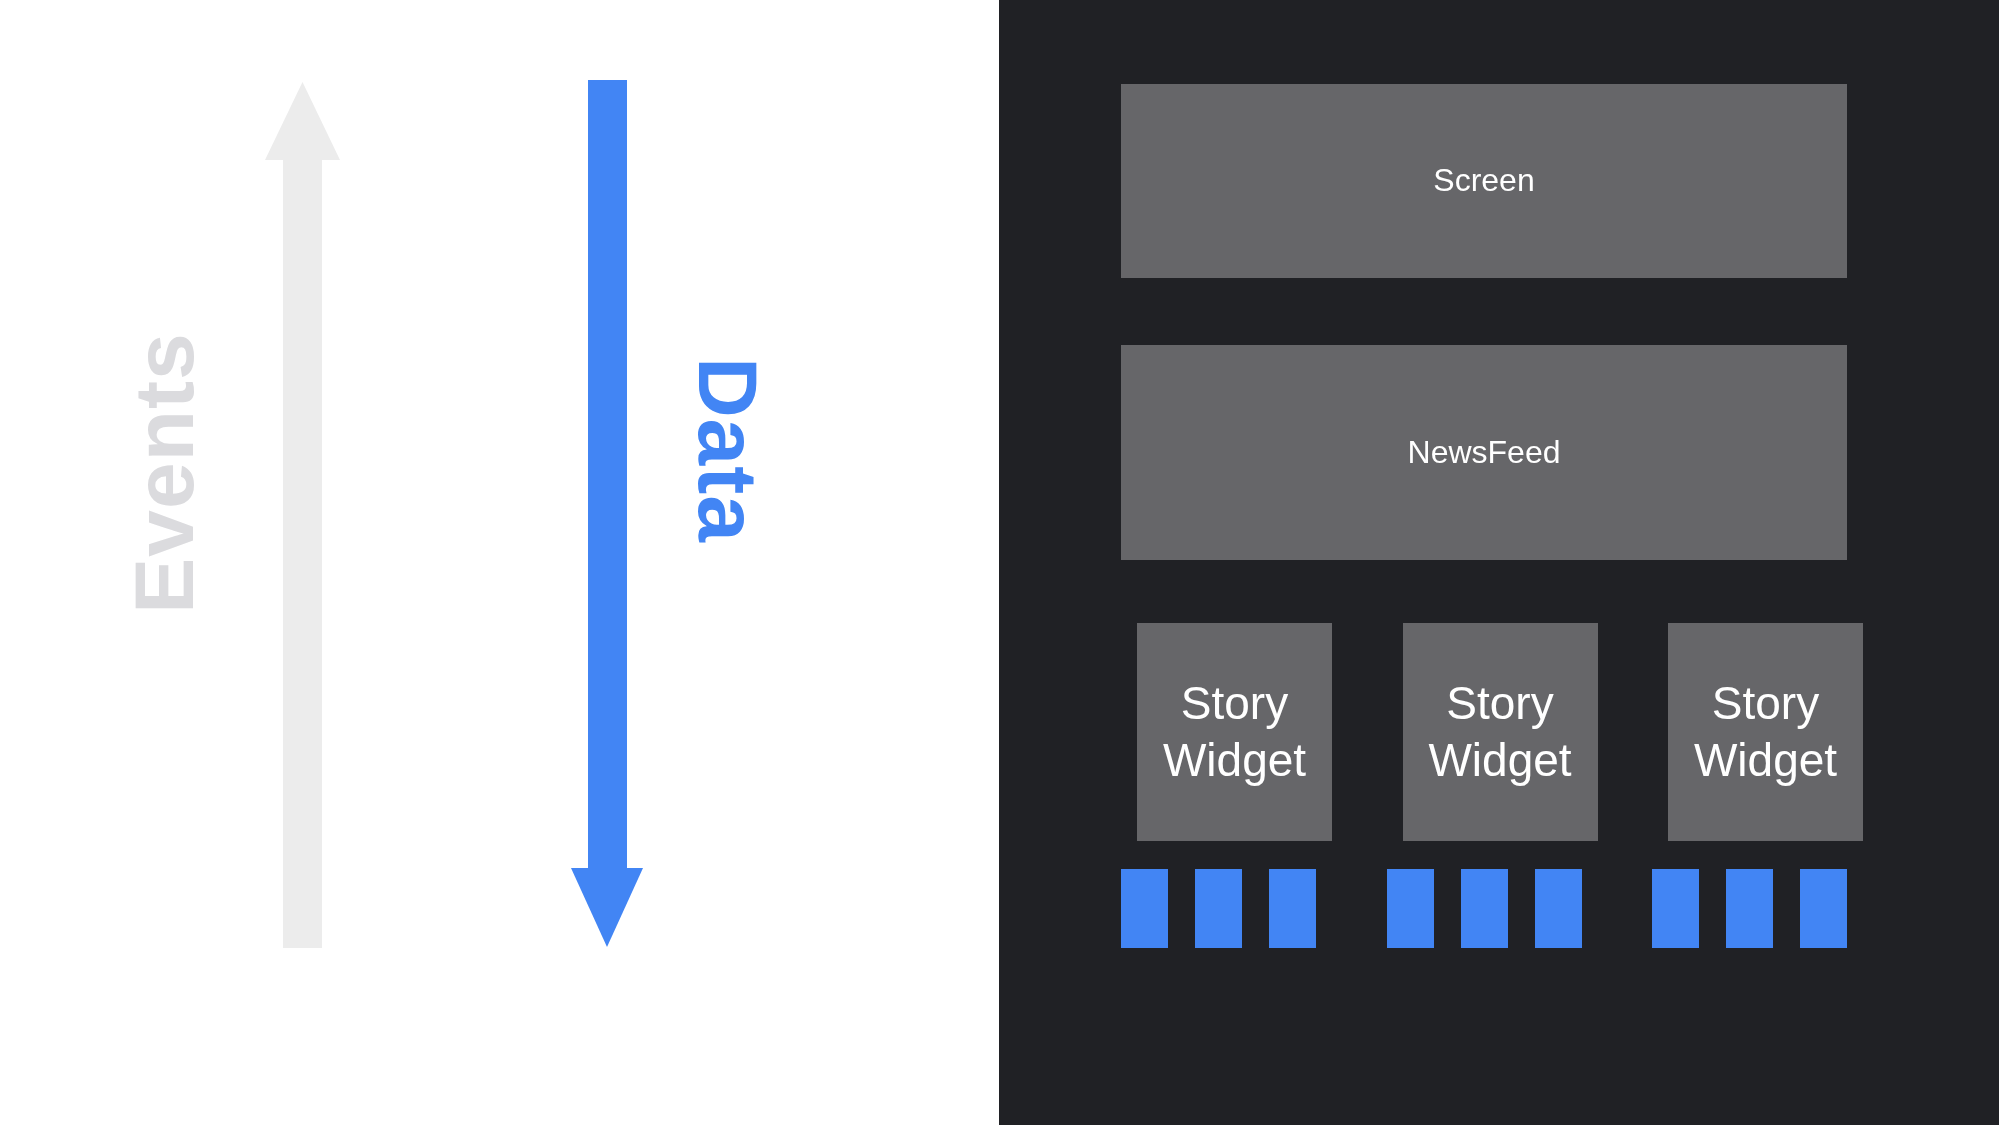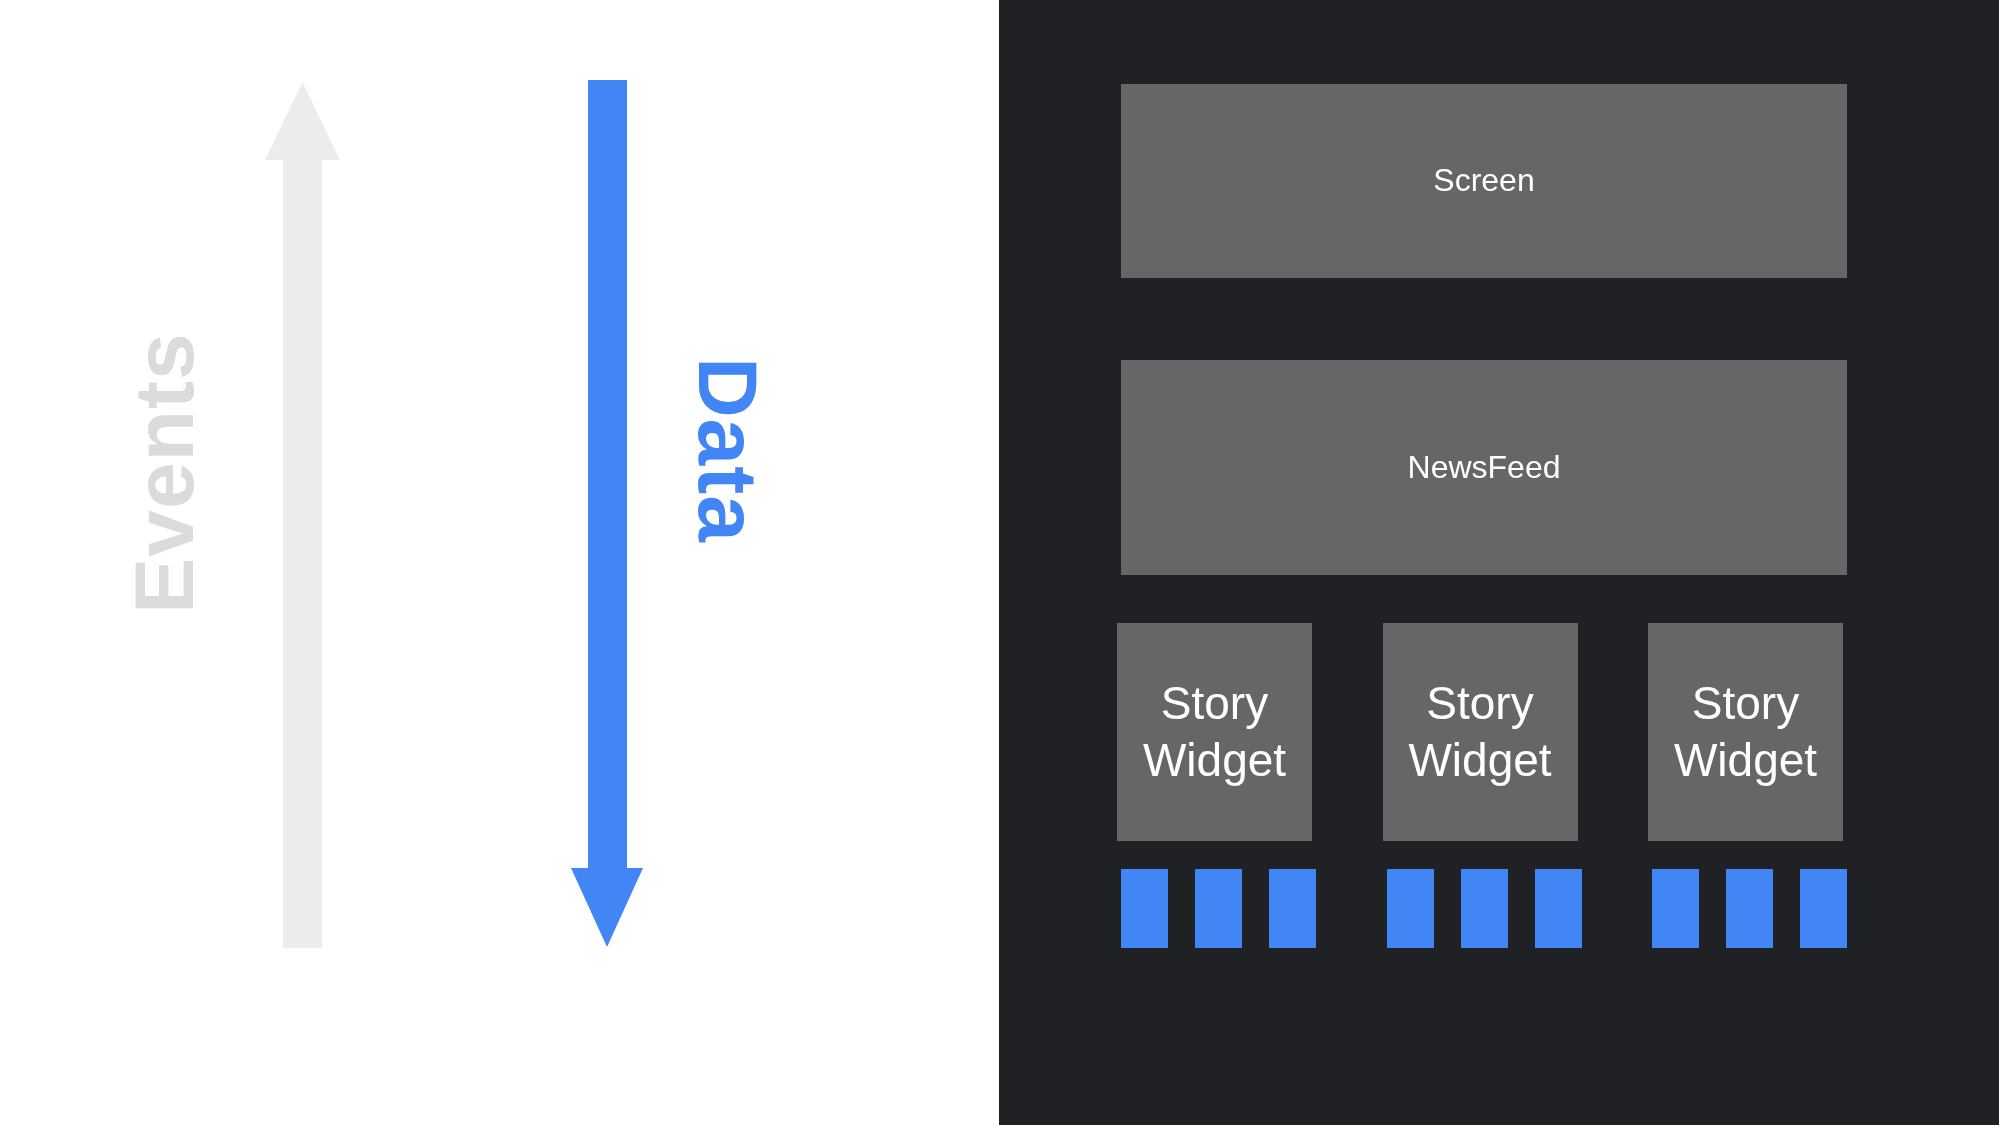--- a/index.html
+++ b/index.html
@@ -72,24 +72,24 @@
   .tree-box {
     position: absolute;
     background: var(--box-gray, #666669);
     color: var(--box-text, #ffffff);
     display: flex; align-items: center; justify-content: center;
     font-size: 32px;
     text-align: center;
     line-height: 1.22;
   }
   .screen-box   { left: 122px; top: 84px;  width: 726px; height: 194px; }
-  .newsfeed-box { left: 122px; top: 360px; width: 726px; height: 215px; }
+  .newsfeed-box { left: 122px; top: 345px; width: 726px; height: 215px; }
 
   .story-row {
-    position: absolute; left: 118px; top: 623px;
+    position: absolute; left: 138px; top: 623px;
     width: 726px; height: 218px;
     display: flex; justify-content: space-between;
   }
   .story-box {
     position: relative;
     width: 195px; height: 218px;
     background: var(--box-gray, #666669);
     color: var(--box-text, #ffffff);
     display: flex; align-items: center; justify-content: center;
     font-size: 46px; line-height: 1.25; text-align: center;

